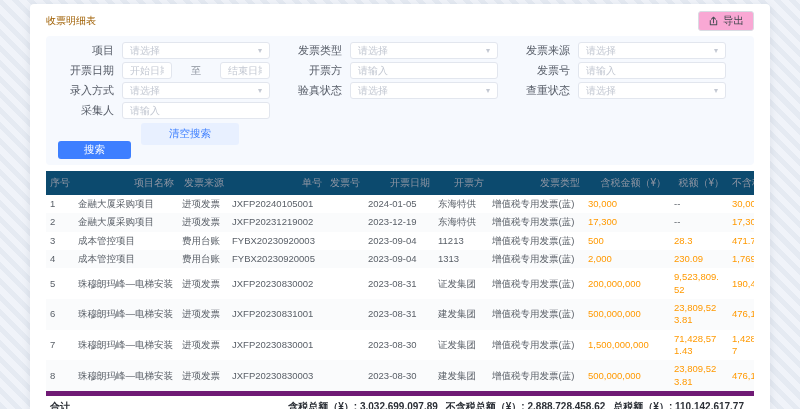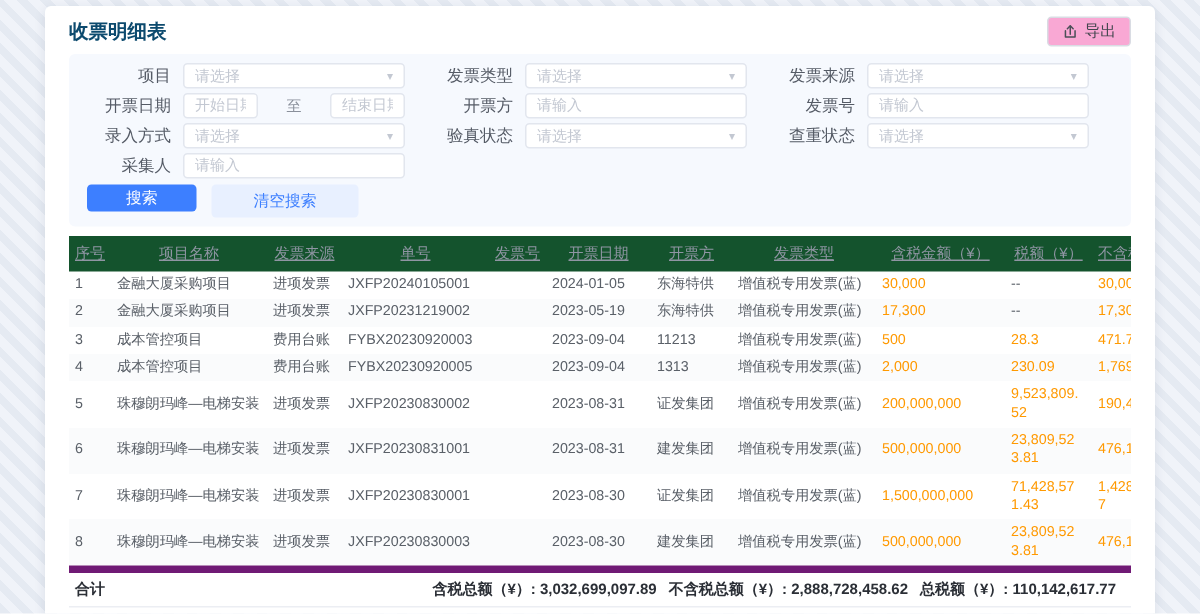--- a/index.html
+++ b/index.html
@@ -1,47 +1,47 @@
 <!DOCTYPE html>
 <html><head>
 <meta charset="utf-8">
 <style>
   html,body{margin:0;padding:0;width:800px;height:409px;overflow:hidden;
     font-family:"Liberation Sans","DejaVu Sans",sans-serif;}
   body{background:repeating-linear-gradient(45deg,#e5eaf2 0 5px,#f0f3f9 5px 11px);}
   .card{width:740px;margin:4px auto 0;background:#fff;border-radius:4px;
     box-shadow:0 2px 8px rgba(31,45,78,.10);padding:6px 16px 3px;box-sizing:border-box;}
   .card-header{display:flex;justify-content:space-between;align-items:center;height:22px;}
-  .page-title{font-size:13px;font-weight:700;color:#0c4a6e;margin:0;}
+  .page-title{font-size:10px;font-weight:400;color:#a16207;margin:0;}
   .export-btn{display:inline-flex;align-items:center;gap:4px;background:#f9a8d4;border:1px solid #d9dce3;
     border-radius:3px;height:20px;padding:0 9px;font-size:10.5px;color:#42464e;cursor:pointer;}
   
   .filter-panel{background:#f6f9fe;border-radius:4px;padding:6px 12px;margin-top:4px;}
   .f-row{display:flex;margin-bottom:3px;}
   .f-item{display:flex;align-items:center;width:33.33%;padding-right:16px;box-sizing:border-box;}
   .f-label{width:56px;min-width:56px;text-align:right;margin-right:8px;font-size:11px;color:#555b66;}
   .f-select{flex:1;height:15px;background:#fff;border:1px solid #e2e6ee;border-radius:3px;
     display:flex;align-items:center;justify-content:space-between;padding:0 7px;cursor:pointer;}
   .ph{font-size:10px;color:#c3c8d2;text-align:center;}
   .chev{font-size:8px;color:#c3c8d2;line-height:1;}
   .f-input{flex:1;height:15px;border:1px solid #e2e6ee;border-radius:3px;padding:0 7px;
     font-size:10px;color:#333;outline:none;min-width:0;background:#fff;}
   .f-input::placeholder{color:#c3c8d2;}
   .f-daterange{flex:1;display:flex;align-items:center;gap:19px;min-width:0;}
   .to-sep{font-size:10px;color:#8a909b;flex-shrink:0;}
   .f-actions{margin-top:4px;display:flex;}
   .btn-primary{background:#3d7fff;color:#fff;border:none;border-radius:3px;height:18px;
-    padding:0 26px;font-size:10.5px;cursor:pointer;}
+    padding:0 26px;font-size:10.5px;cursor:pointer;margin-top:18px;}
   .btn-plain{background:#e8f0ff;color:#3d7fff;border:none;border-radius:3px;height:22px;
     padding:0 28px;font-size:10.5px;margin-left:10px;cursor:pointer;}
   
   .table-wrap{margin-top:6px;overflow:hidden;width:100%;}
   table{border-collapse:collapse;table-layout:fixed;width:762px;}
-  th{background:#14532d;color:#8f95a3;font-weight:400;font-size:10px;text-align:center;
-    padding:5px 4px;white-space:nowrap;overflow:hidden;text-decoration:underline;}
+  th{background:#0c4a6e;color:#8f95a3;font-weight:400;font-size:10px;text-align:right;
+    padding:5px 4px;white-space:nowrap;overflow:hidden;}
   td{font-size:9.5px;color:#5a6068;padding:3px 4px;white-space:nowrap;overflow:hidden;
     vertical-align:middle;line-height:1.3;}
   td.wrap{white-space:normal;word-break:break-all;}
   tbody tr:nth-child(even){background:#fafbfc;}
   td.amt{color:#ff9900;}
   
   .summary{display:flex;align-items:center;border-top:5px solid #701a75;padding:4px 4px;
     font-size:10px;color:#2b2f36;font-weight:700;}
   .sum-items{margin-left:auto;display:flex;gap:8px;padding-right:6px;}
   .sum-item{white-space:nowrap;}
@@ -202,21 +202,21 @@
             <td class="amt">30,000</td>
             <td class="wrap">--</td>
             <td class="amt wrap">30,000</td>
           </tr>
           <tr>
             <td>2</td>
             <td>金融大厦采购项目</td>
             <td>进项发票</td>
             <td>JXFP20231219002</td>
             <td></td>
-            <td>2023-05-19</td>
+            <td>2023-12-19</td>
             <td>东海特供</td>
             <td>增值税专用发票(蓝)</td>
             <td class="amt">17,300</td>
             <td class="wrap">--</td>
             <td class="amt wrap">17,300</td>
           </tr>
           <tr>
             <td>3</td>
             <td>成本管控项目</td>
             <td>费用台账</td>

